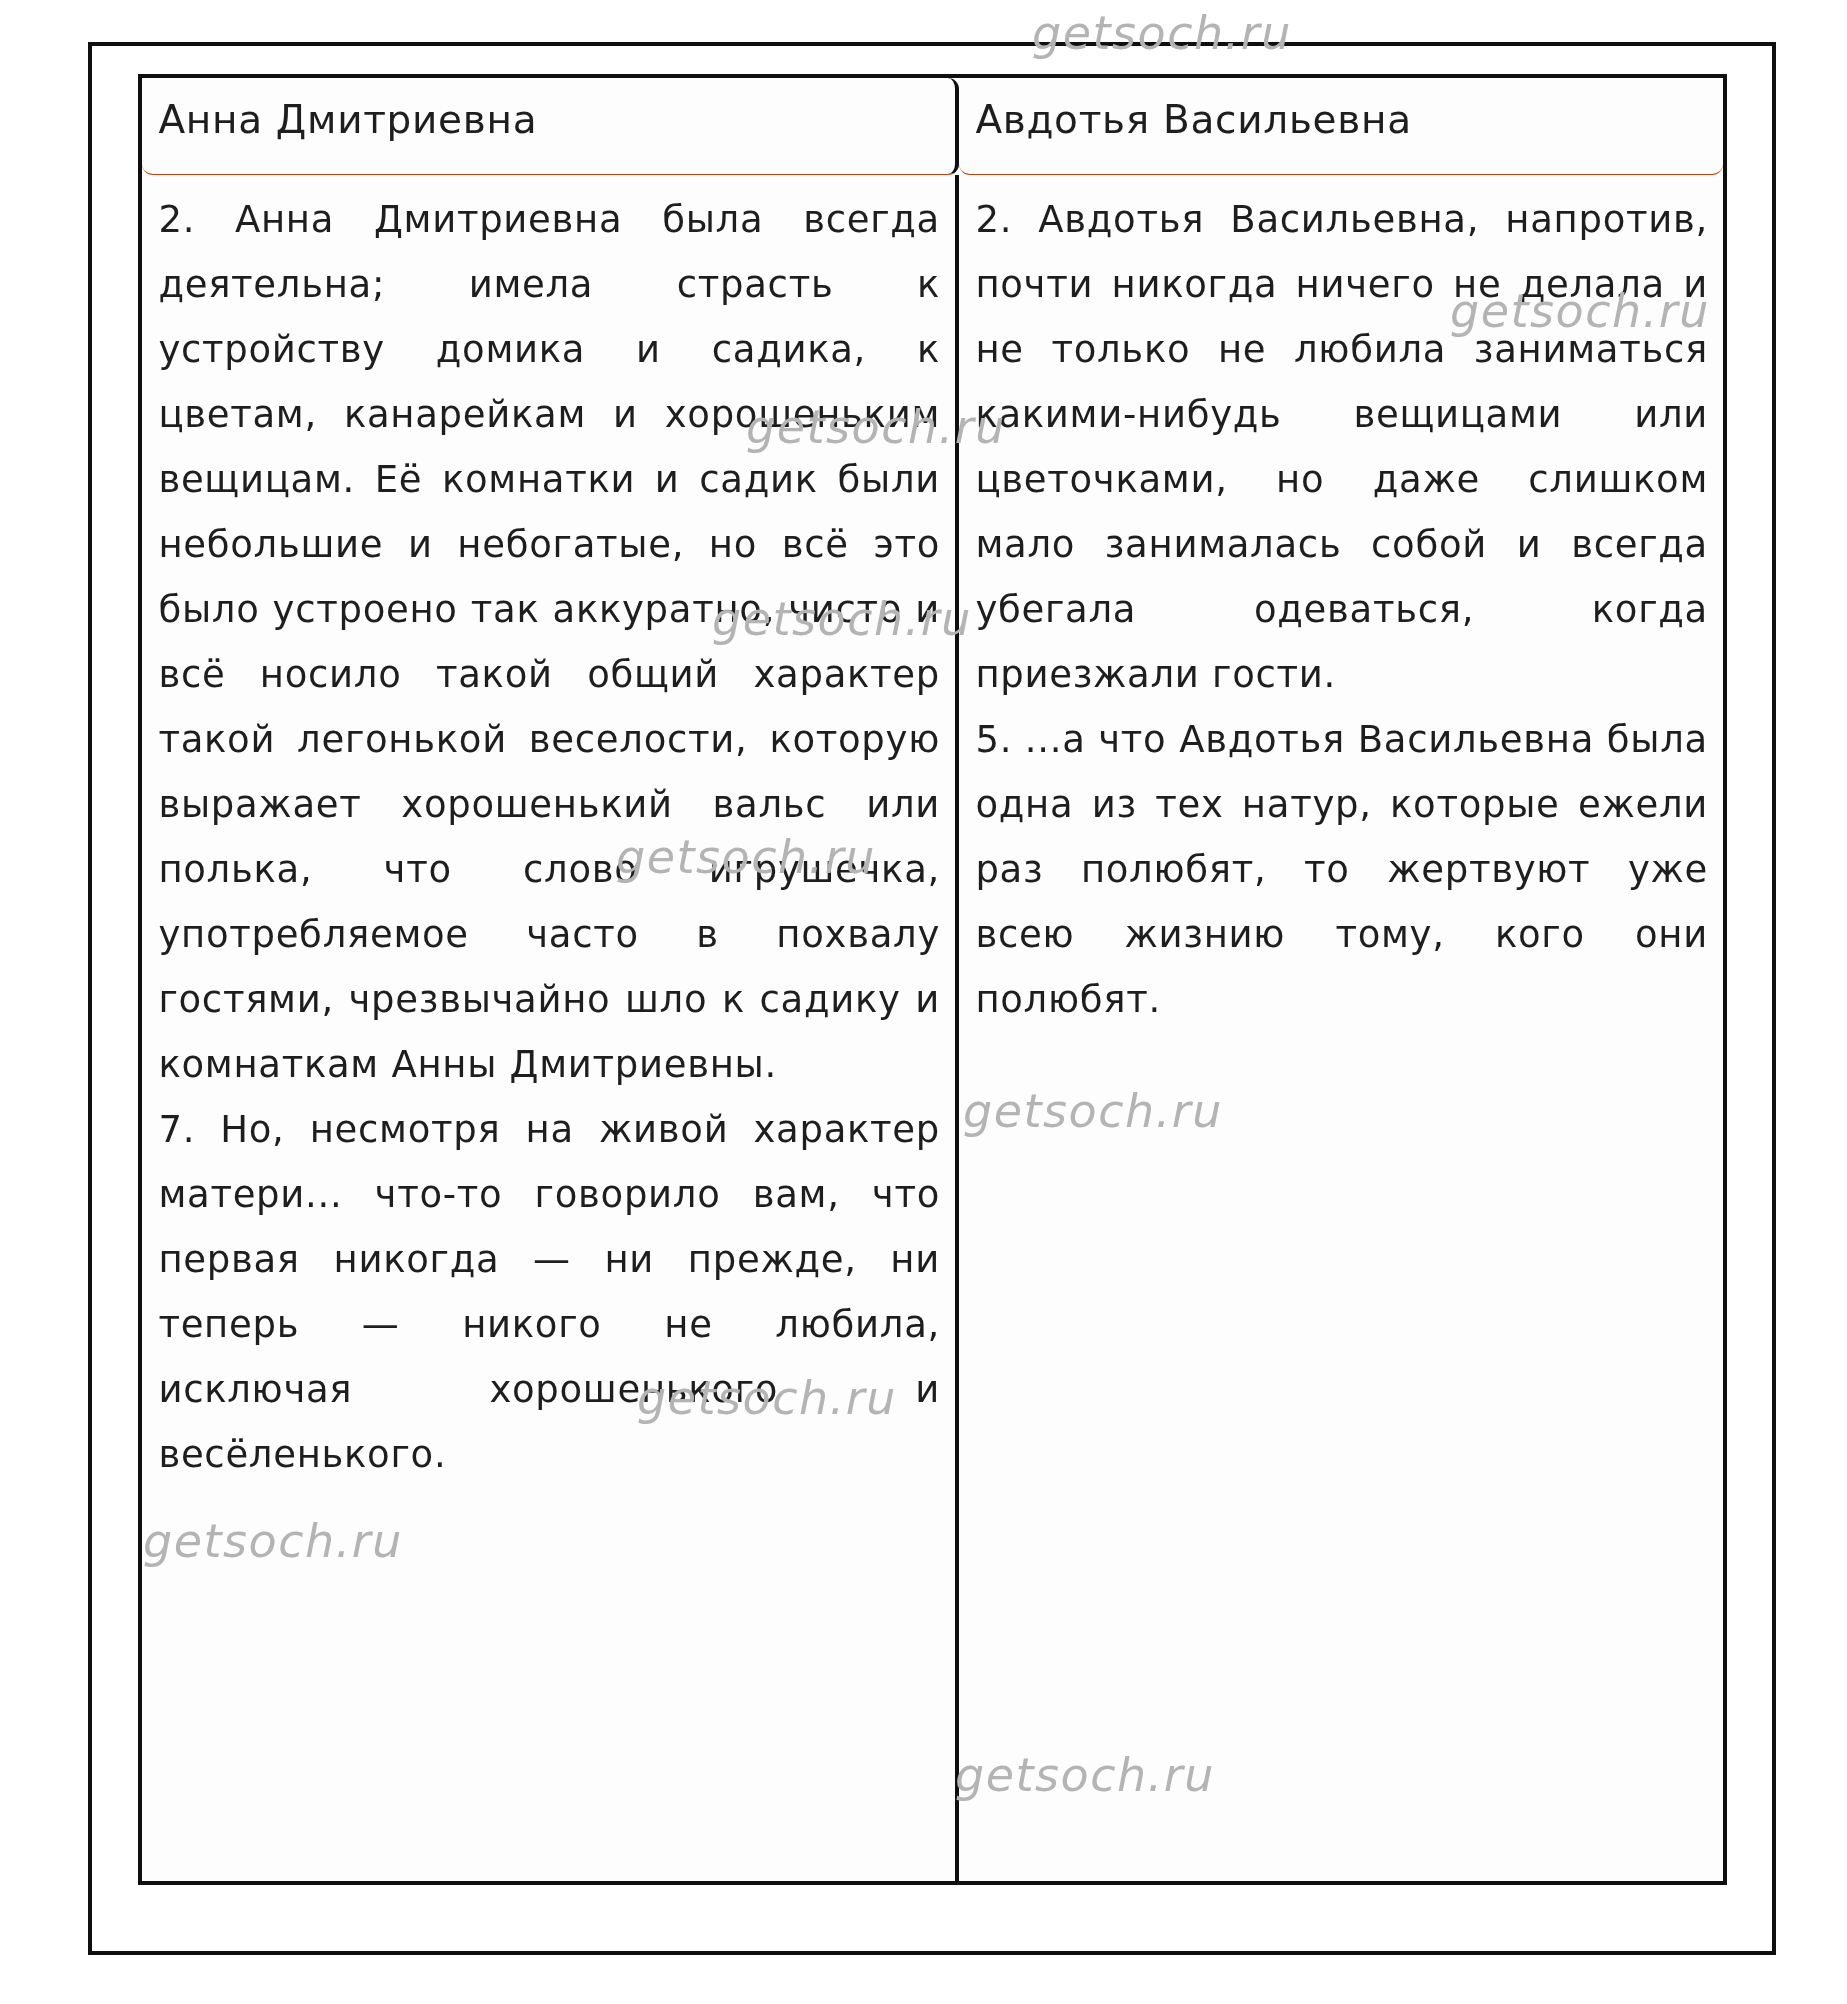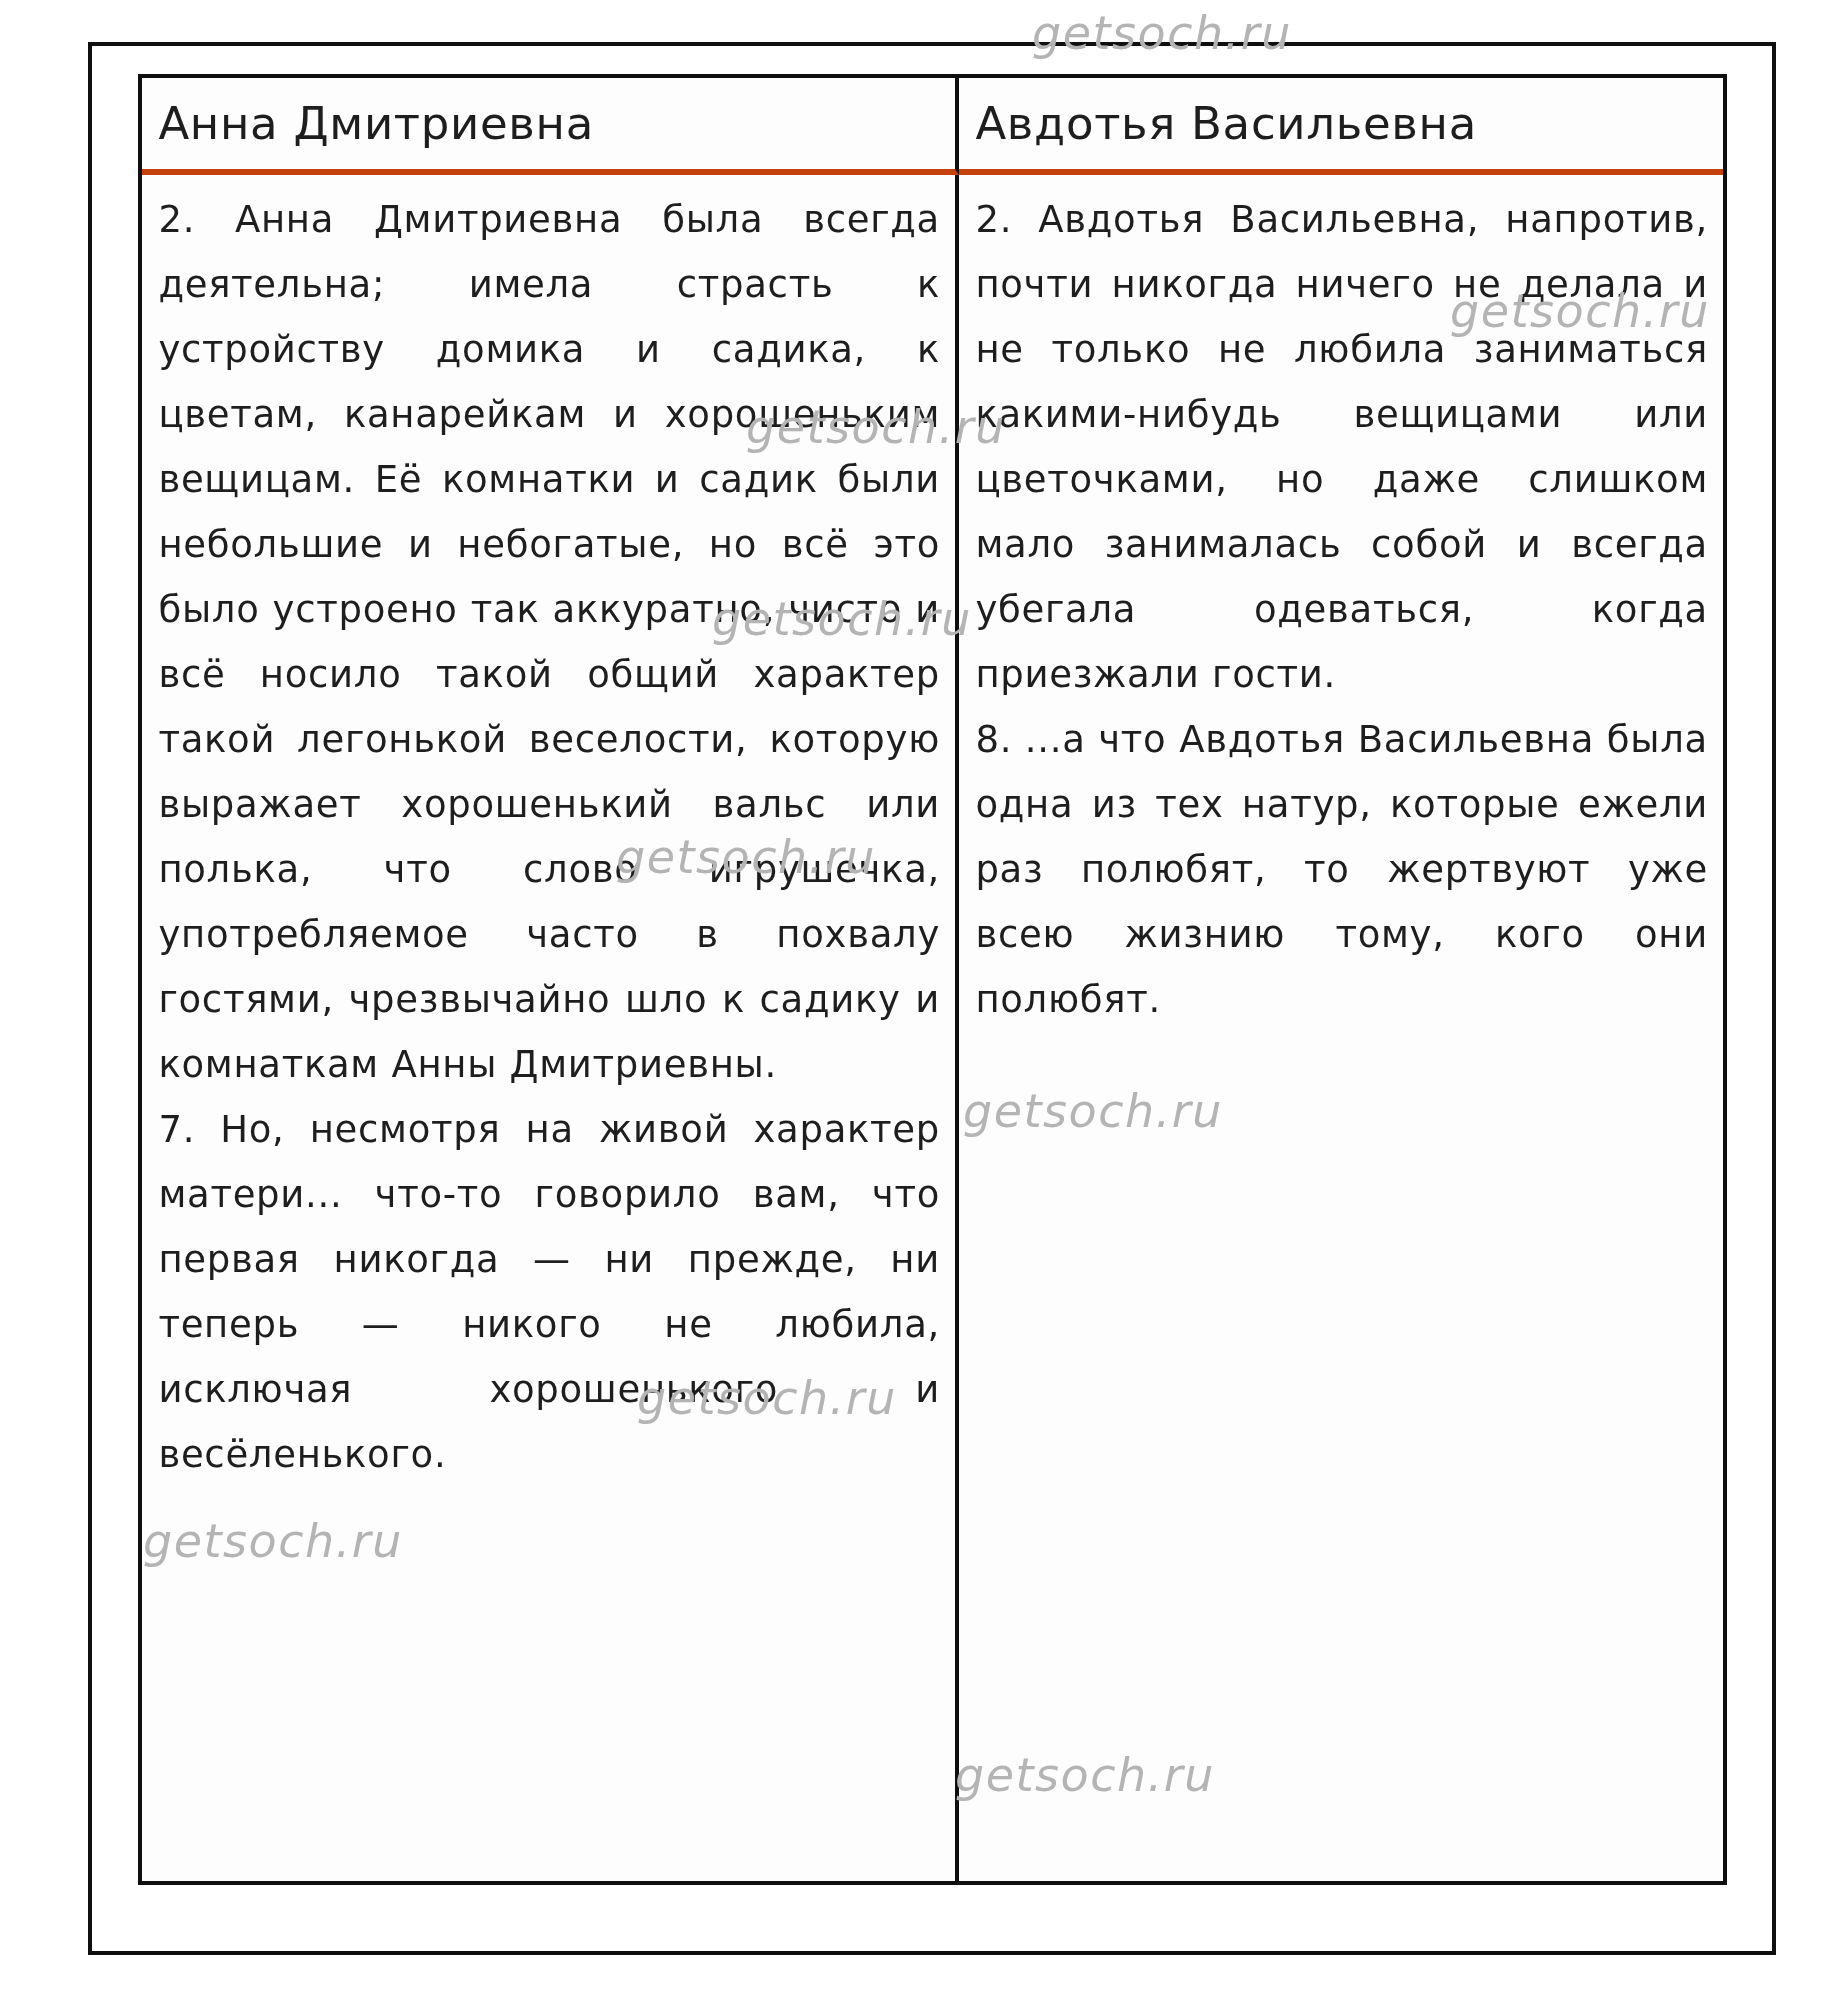--- a/index.html
+++ b/index.html
@@ -30,25 +30,26 @@
     background: #fdfdfd;
     display: grid;
     grid-template-columns: 817px 1fr;
     grid-template-rows: 97px 1fr;
   }
   .cell {
     overflow: hidden;
   }
   .cell.left { border-right: 4.5px solid #0f0f0f; }
   .cell.head {
-    border-bottom: 6px solid #c2410c;
+    border-bottom: 1px solid #c2410c;
     padding: 19.3px 15px 0 16.4px;
-    font-size: 45px;
+    font-size: 39px;
     letter-spacing: 0.7px;
     white-space: nowrap;
+    border-radius: 11px;
   }
   .cell.body {
     padding: 12px 15px 0 16.4px;
     font-size: 37px;
     line-height: 65px;
     letter-spacing: 0.7px;
     text-align: justify;
     text-align-last: left;
   }
   .cell.body p { margin: 0; }
@@ -84,21 +85,21 @@
     <div class="cell head left">Анна Дмитриевна</div>
     <div class="cell head">Авдотья Васильевна</div>
 
     <div class="cell body left">
       <p>2. Анна Дмитриевна была всегда деятельна; имела страсть к устройству домика и садика, к цветам, канарейкам и хорошеньким вещицам. Её комнатки и садик были небольшие и небогатые, но всё это было устроено так аккуратно, чисто и всё носило такой общий характер такой легонькой веселости, которую выражает хорошенький вальс или полька, что слово игрушечка, употребляемое часто в похвалу гостями, чрезвычайно шло к садику и комнаткам Анны Дмитриевны.</p>
       <p>7. Но, несмотря на живой характер матери... что-то говорило вам, что первая никогда — ни прежде, ни теперь — никого не любила, исключая хорошенького и весёленького.</p>
     </div>
 
     <div class="cell body">
       <p>2. Авдотья Васильевна, напротив, почти никогда ничего не делала и не только не любила заниматься какими-нибудь вещицами или цветочками, но даже слишком мало занималась собой и всегда убегала одеваться, когда приезжали гости.</p>
-      <p>8. ...а что Авдотья Васильевна была одна из тех натур, которые ежели раз полюбят, то жертвуют уже всею жизнию тому, кого они полюбят.</p>
+      <p>5. ...а что Авдотья Васильевна была одна из тех натур, которые ежели раз полюбят, то жертвуют уже всею жизнию тому, кого они полюбят.</p>
     </div>
   </div>
 
   <span class="wm w1">getsoch.ru</span>
   <span class="wm w2">getsoch.ru</span>
   <span class="wm w3">getsoch.ru</span>
   <span class="wm w4">getsoch.ru</span>
   <span class="wm w5">getsoch.ru</span>
   <span class="wm w6">getsoch.ru</span>
   <span class="wm w7">getsoch.ru</span>

